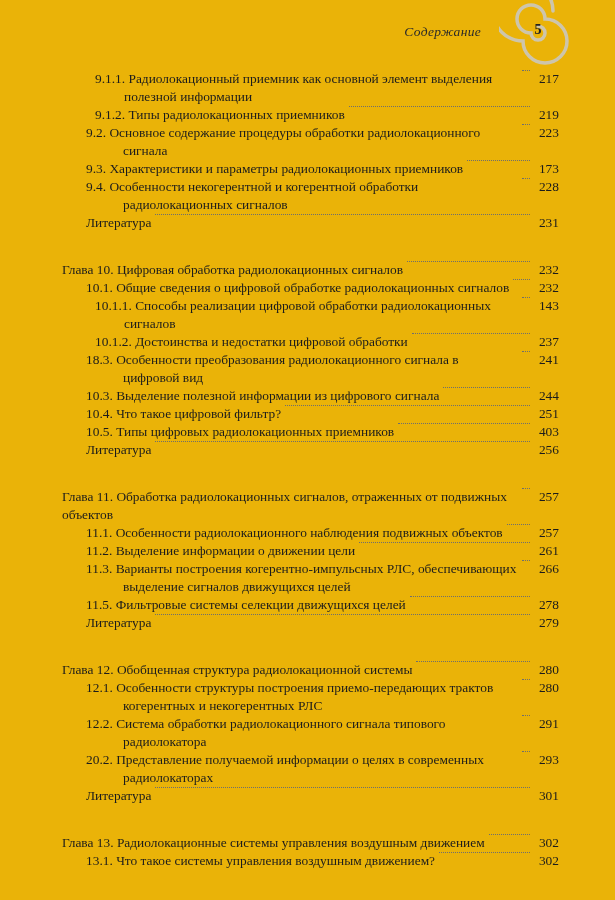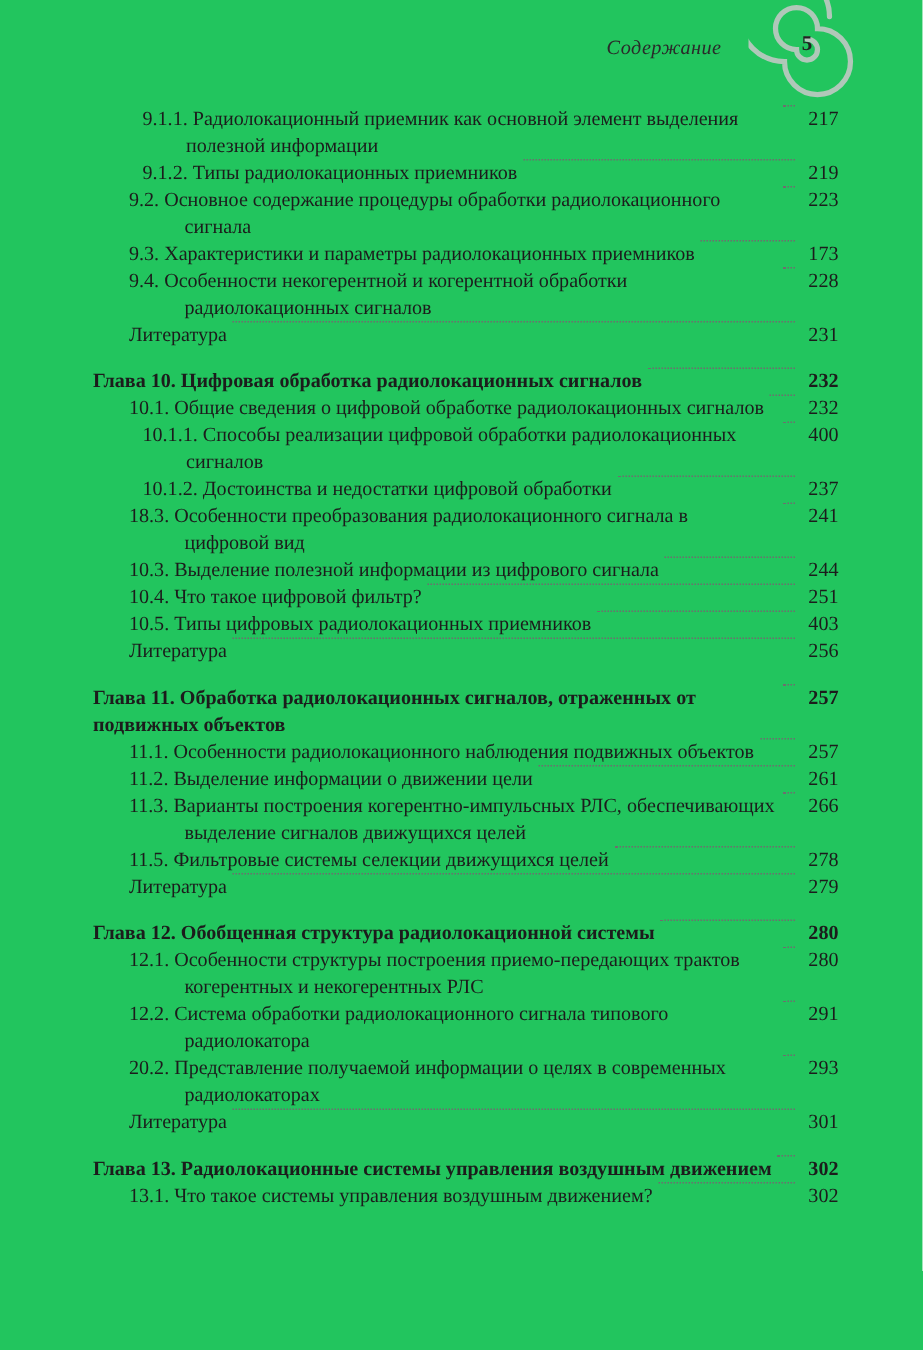--- a/index.html
+++ b/index.html
@@ -11,21 +11,21 @@
     width: 615px;
     height: 900px;
     overflow: hidden;
     font-family: "Liberation Serif", "DejaVu Serif", serif;
     color: #1c1c1c;
     position: relative;
   }
   .page {
     position: absolute;
     inset: 0;
-    background: #22c55e;
+    background: #eab308;
     padding: 0 56px 0 62px;
     box-sizing: border-box;
   }
   
   .running-head {
     position: relative;
     height: 52px;
   }
   .running-head .rh-title {
     position: absolute;
@@ -75,22 +75,22 @@
     margin: 0 3px 4px 4px;
   }
   .toc-entry .page-num {
     flex: 0 0 auto;
     min-width: 26px;
     text-align: right;
     white-space: nowrap;
   }
   
   .lvl-chapter {
-    font-weight: 700;
-    margin-top: 13px;
+    font-weight: 400;
+    margin-top: 29px;
   }
   .lvl-chapter .entry-text {
     padding-left: 0;
     text-indent: 0;
   }
   .lvl-s2 {
     margin-left: 24px;
   }
   .lvl-s2 .entry-text {
     padding-left: 37px;
@@ -161,21 +161,21 @@
         <span class="page-num">232</span>
       </div>
       <div class="toc-entry lvl-s2">
         <span class="entry-text">10.1. Общие сведения о цифровой обработке радиолокационных сигналов</span>
         <span class="leader"></span>
         <span class="page-num">232</span>
       </div>
       <div class="toc-entry lvl-s3">
         <span class="entry-text">10.1.1. Способы реализации цифровой обработки радиолокационных сигналов</span>
         <span class="leader"></span>
-        <span class="page-num">400</span>
+        <span class="page-num">143</span>
       </div>
       <div class="toc-entry lvl-s3">
         <span class="entry-text">10.1.2. Достоинства и недостатки цифровой обработки</span>
         <span class="leader"></span>
         <span class="page-num">237</span>
       </div>
       <div class="toc-entry lvl-s2">
         <span class="entry-text">18.3. Особенности преобразования радиолокационного сигнала в цифровой вид</span>
         <span class="leader"></span>
         <span class="page-num">241</span>

